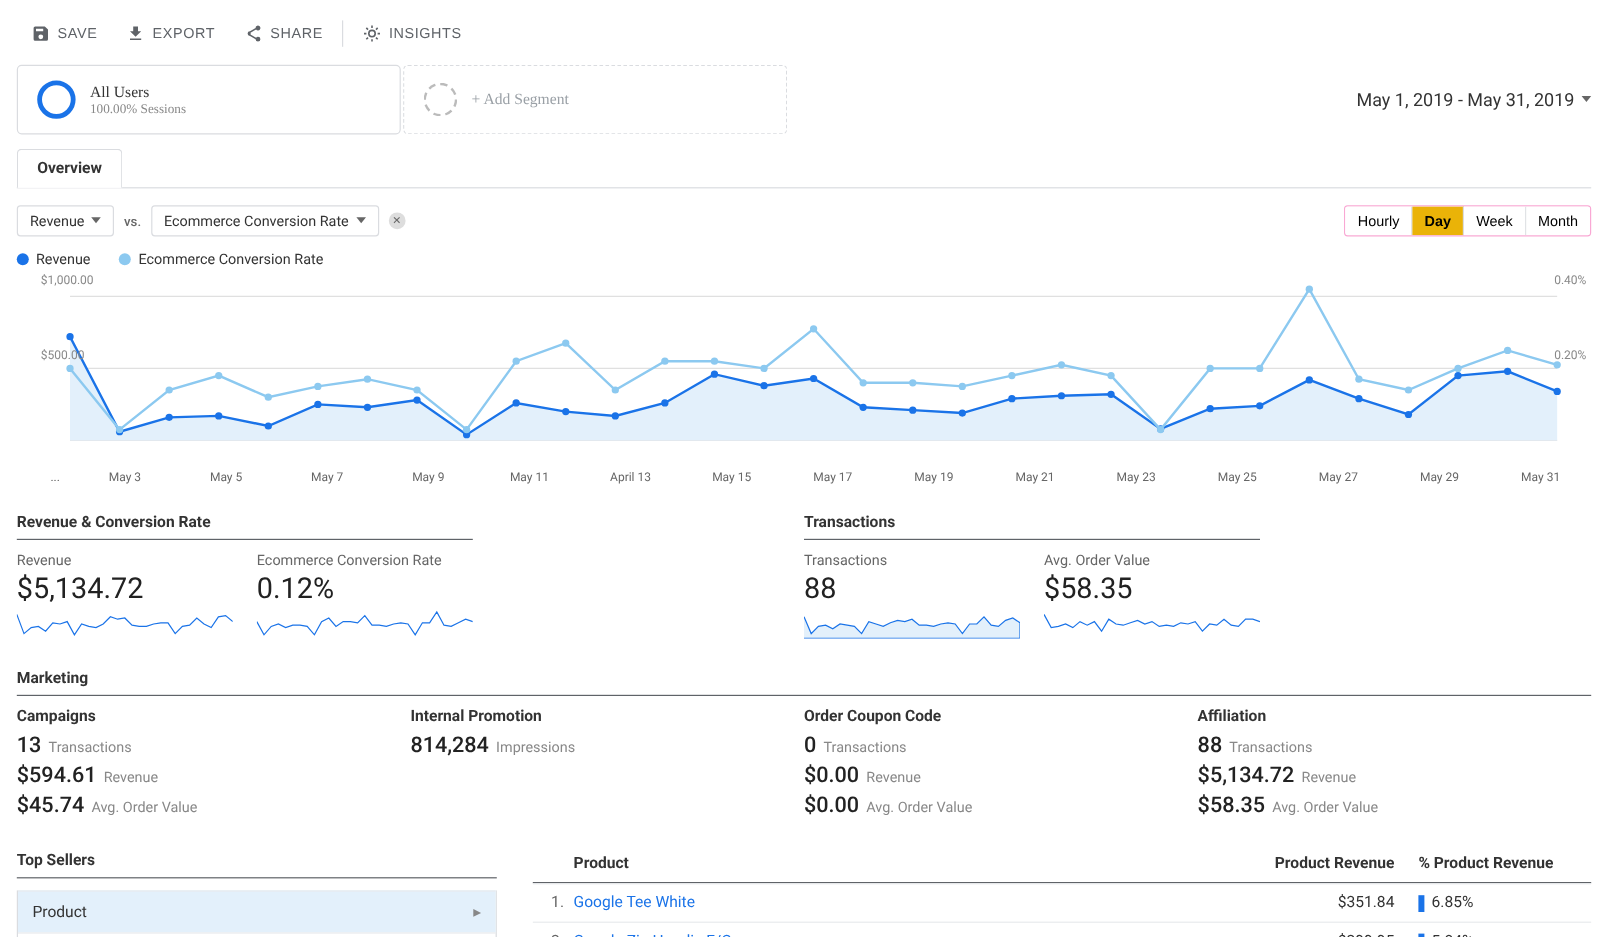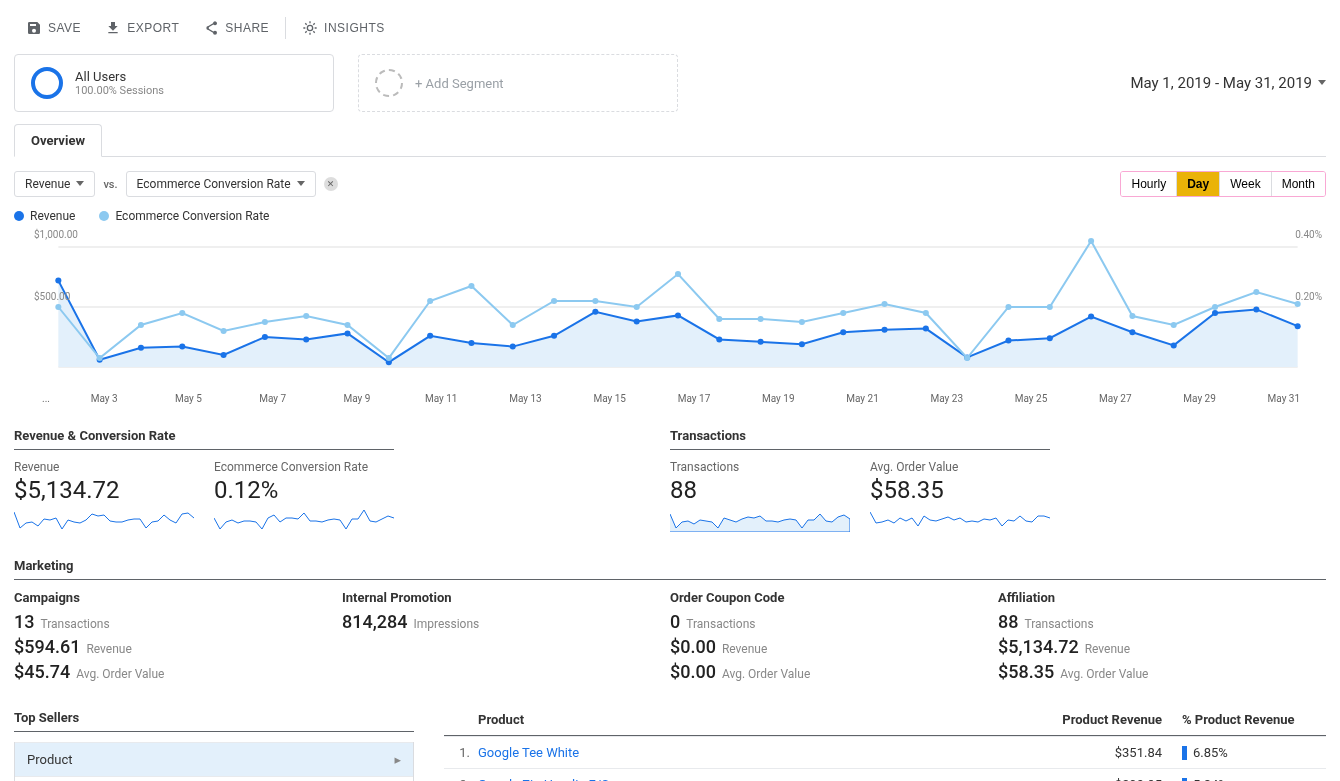--- a/index.html
+++ b/index.html
@@ -7,21 +7,21 @@
 .container { width: 1340px; padding: 10px 14px; }
 .header-row { display: flex; align-items: center; justify-content: space-between; padding: 4px 0 12px; }
 .title-group { display: flex; align-items: center; gap: 8px; }
 .page-title { font-size: 20px; font-weight: 500; color: #333; }
 .shield-icon { width: 16px; height: 16px; }
 .actions { display: flex; align-items: center; gap: 0; }
 .action-btn { display: flex; align-items: center; gap: 6px; padding: 6px 12px; background: none; border: none; cursor: pointer; font-size: 12px; color: #5f6368; font-weight: 500; letter-spacing: 0.5px; }
 .action-btn svg { width: 16px; height: 16px; fill: #5f6368; }
 .action-sep { width: 1px; height: 22px; background: #dadce0; margin: 0 4px; }
 .segments-row { display: flex; align-items: center; gap: 12px; justify-content: space-between; margin-bottom: 12px; }
-.segments-left { display: flex; gap: 24px; }
+.segments-left { display: flex; gap: 2px; font-family: Liberation Serif, serif; }
 .segment-card { border: 1px solid #dadce0; border-radius: 4px; padding: 12px 16px; display: flex; align-items: center; gap: 12px; min-width: 320px; height: 58px; cursor: pointer; }
 .segment-card.add { border: 1px dashed #dadce0; color: #9aa0a6; }
 .circle-blue { width: 32px; height: 32px; border: 4px solid #1a73e8; border-radius: 50%; }
 .circle-grey { width: 28px; height: 28px; border: 2px dashed #bbb; border-radius: 50%; }
 .segment-text .name { font-size: 13px; color: #333; }
 .segment-text .sub { font-size: 11px; color: #888; }
 .date-range { font-size: 15px; color: #333; display: flex; align-items: center; gap: 6px; cursor: pointer; }
 .tab-row { border-bottom: 1px solid #dadce0; margin-bottom: 10px; display: flex; }
 .tab { padding: 8px 16px; border: 1px solid #dadce0; border-bottom: 1px solid #fff; border-radius: 4px 4px 0 0; font-size: 13px; font-weight: 700; background: #fff; margin-bottom: -1px; cursor: pointer; }
 .controls-row { display: flex; justify-content: space-between; align-items: center; padding: 4px 0; }
@@ -241,21 +241,21 @@
         <circle cx="1252" cy="77" r="3" fill="#8cc9f0"></circle>
       </svg>
   </div>
   <div class="x-labels" id="x-labels">
       <div style="flex: 0 0 20px; text-align: left;">...</div>
       <div>May 3</div>
       <div>May 5</div>
       <div>May 7</div>
       <div>May 9</div>
       <div>May 11</div>
-      <div>May 13</div>
+      <div>April 13</div>
       <div>May 15</div>
       <div>May 17</div>
       <div>May 19</div>
       <div>May 21</div>
       <div>May 23</div>
       <div>May 25</div>
       <div>May 27</div>
       <div>May 29</div>
       <div>May 31</div>
     </div>

